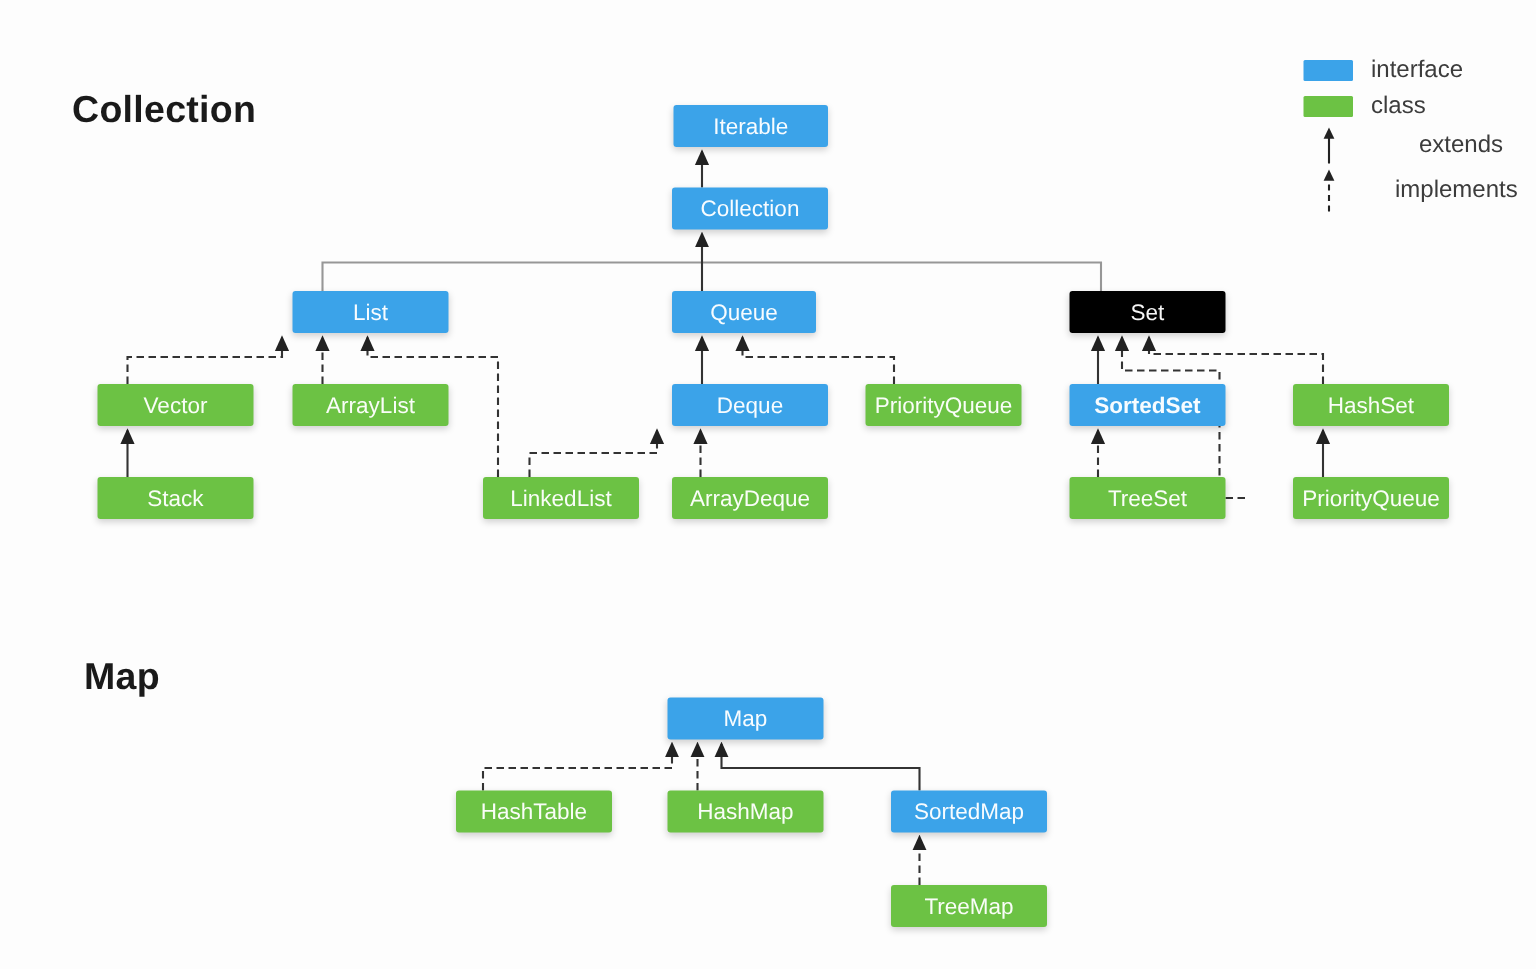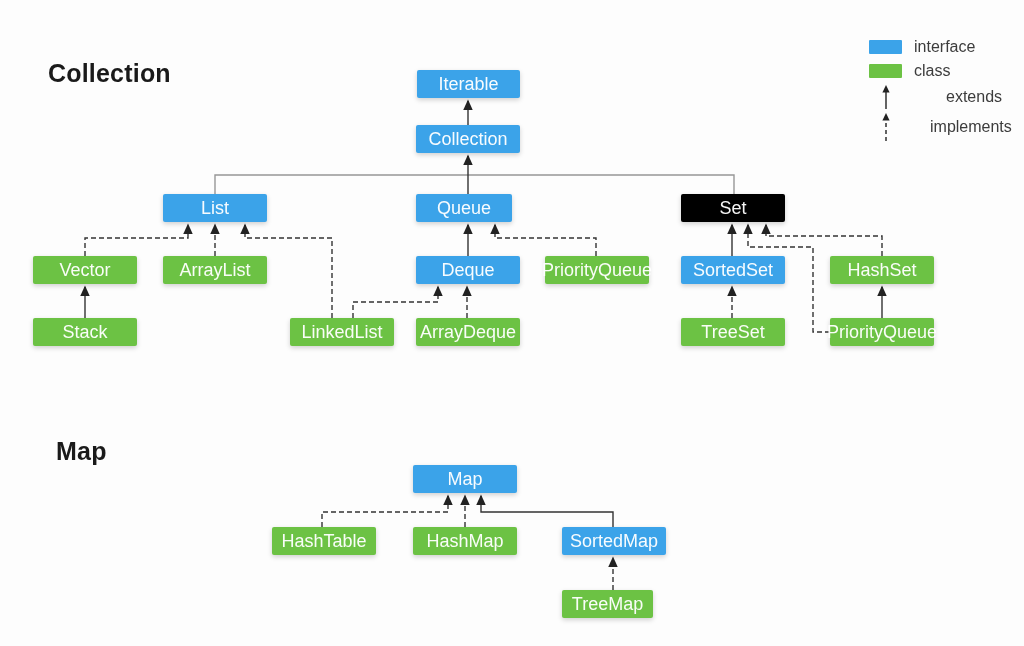--- a/index.html
+++ b/index.html
@@ -28,24 +28,25 @@
     position: absolute;
     left: 0; top: 0;
     width: 1024px; height: 646px;
   }
   .node {
     position: absolute;
     display: flex;
     align-items: center;
     justify-content: center;
     color: rgba(255,255,255,0.96);
-    font-size: 18px;
+    font-size: 15px;
     border-radius: 2px;
     box-shadow: 0 2px 5px rgba(0,0,0,0.18);
     white-space: nowrap;
+    margin-left: 32px;
   }
 
   
   .legend {
     position: absolute;
     left: 869px; top: 36px;
     width: 150px;
   }
   .legend-row {
     position: absolute;
@@ -107,32 +108,32 @@
   <div id="nodes">
       <div class="node" style="left: 417px; top: 70px; width: 103px; height: 28px; background: rgb(59, 163, 233);">Iterable</div>
       <div class="node" style="left: 416px; top: 125px; width: 104px; height: 28px; background: rgb(59, 163, 233);">Collection</div>
       <div class="node" style="left: 163px; top: 194px; width: 104px; height: 28px; background: rgb(59, 163, 233);">List</div>
       <div class="node" style="left: 416px; top: 194px; width: 96px; height: 28px; background: rgb(59, 163, 233);">Queue</div>
       <div class="node" style="left: 681px; top: 194px; width: 104px; height: 28px; background: #000000;">Set</div>
       <div class="node" style="left: 33px; top: 256px; width: 104px; height: 28px; background: rgb(108, 194, 68);">Vector</div>
       <div class="node" style="left: 163px; top: 256px; width: 104px; height: 28px; background: rgb(108, 194, 68);">ArrayList</div>
       <div class="node" style="left: 416px; top: 256px; width: 104px; height: 28px; background: rgb(59, 163, 233);">Deque</div>
       <div class="node" style="left: 545px; top: 256px; width: 104px; height: 28px; background: rgb(108, 194, 68);">PriorityQueue</div>
-      <div class="node" style="left: 681px; top: 256px; width: 104px; height: 28px; background: rgb(59, 163, 233);">SortedSet</div>
+      <div class="node" style="left: 681px; top: 256px; width: 104px; height: 28px; background: rgb(59, 163, 233); font-weight: bold;">SortedSet</div>
       <div class="node" style="left: 830px; top: 256px; width: 104px; height: 28px; background: rgb(108, 194, 68);">HashSet</div>
       <div class="node" style="left: 33px; top: 318px; width: 104px; height: 28px; background: rgb(108, 194, 68);">Stack</div>
       <div class="node" style="left: 290px; top: 318px; width: 104px; height: 28px; background: rgb(108, 194, 68);">LinkedList</div>
       <div class="node" style="left: 416px; top: 318px; width: 104px; height: 28px; background: rgb(108, 194, 68);">ArrayDeque</div>
       <div class="node" style="left: 681px; top: 318px; width: 104px; height: 28px; background: rgb(108, 194, 68);">TreeSet</div>
       <div class="node" style="left: 830px; top: 318px; width: 104px; height: 28px; background: rgb(108, 194, 68);">PriorityQueue</div>
       <div class="node" style="left: 413px; top: 465px; width: 104px; height: 28px; background: rgb(59, 163, 233);">Map</div>
       <div class="node" style="left: 272px; top: 527px; width: 104px; height: 28px; background: rgb(108, 194, 68);">HashTable</div>
       <div class="node" style="left: 413px; top: 527px; width: 104px; height: 28px; background: rgb(108, 194, 68); text-align: right;">HashMap</div>
       <div class="node" style="left: 562px; top: 527px; width: 104px; height: 28px; background: rgb(59, 163, 233);">SortedMap</div>
-      <div class="node" style="left: 562px; top: 590px; width: 91px; height: 28px; background: rgb(108, 194, 68);">TreeMap</div>
+      <div class="node" style="left: 562px; top: 590px; width: 104px; height: 28px; background: rgb(108, 194, 68);">TreeMap</div>
     </div>
 
   <div class="section-title" id="title-collection">Collection</div>
   <div class="section-title" id="title-map">Map</div>
 
   <div class="legend">
     <div class="legend-row" id="legend-interface">
       <div class="legend-swatch" id="swatch-interface" style="background: rgb(59, 163, 233);"></div>
       <div class="legend-label">interface</div>
     </div>

